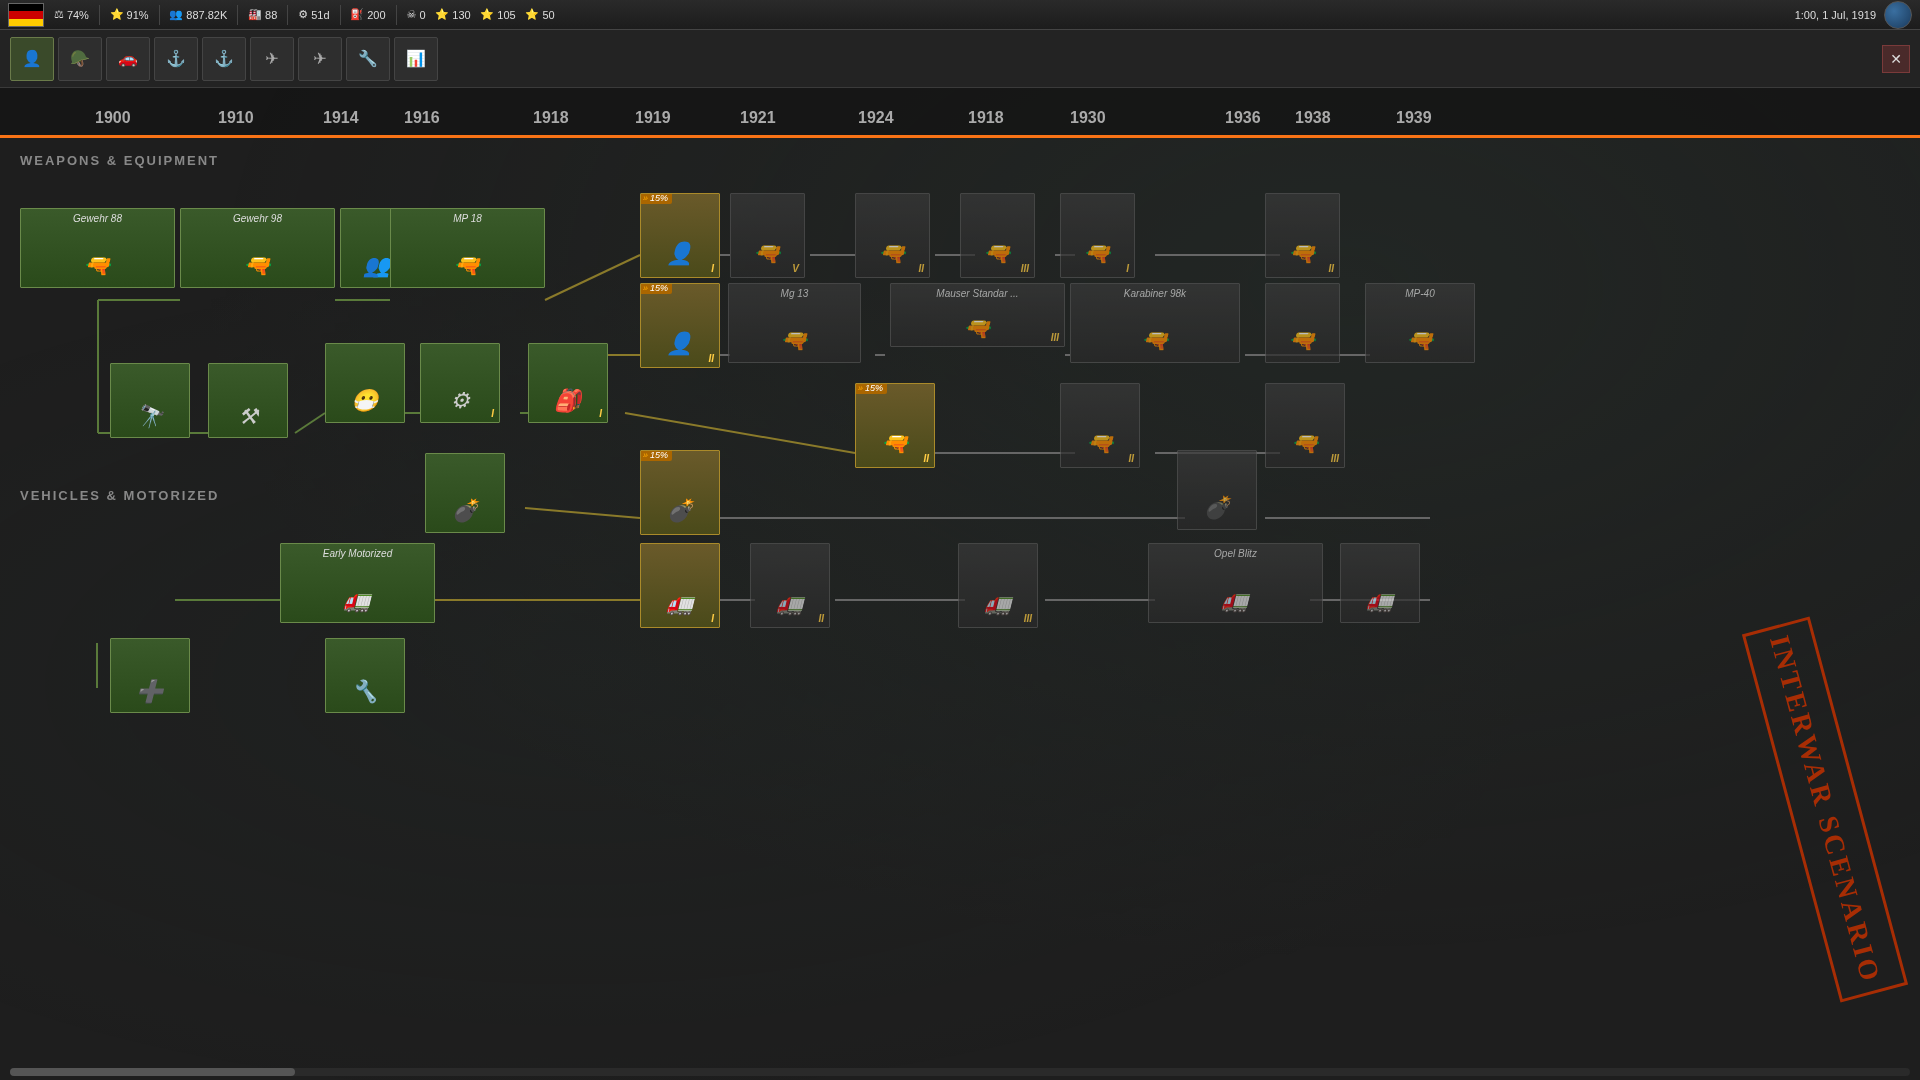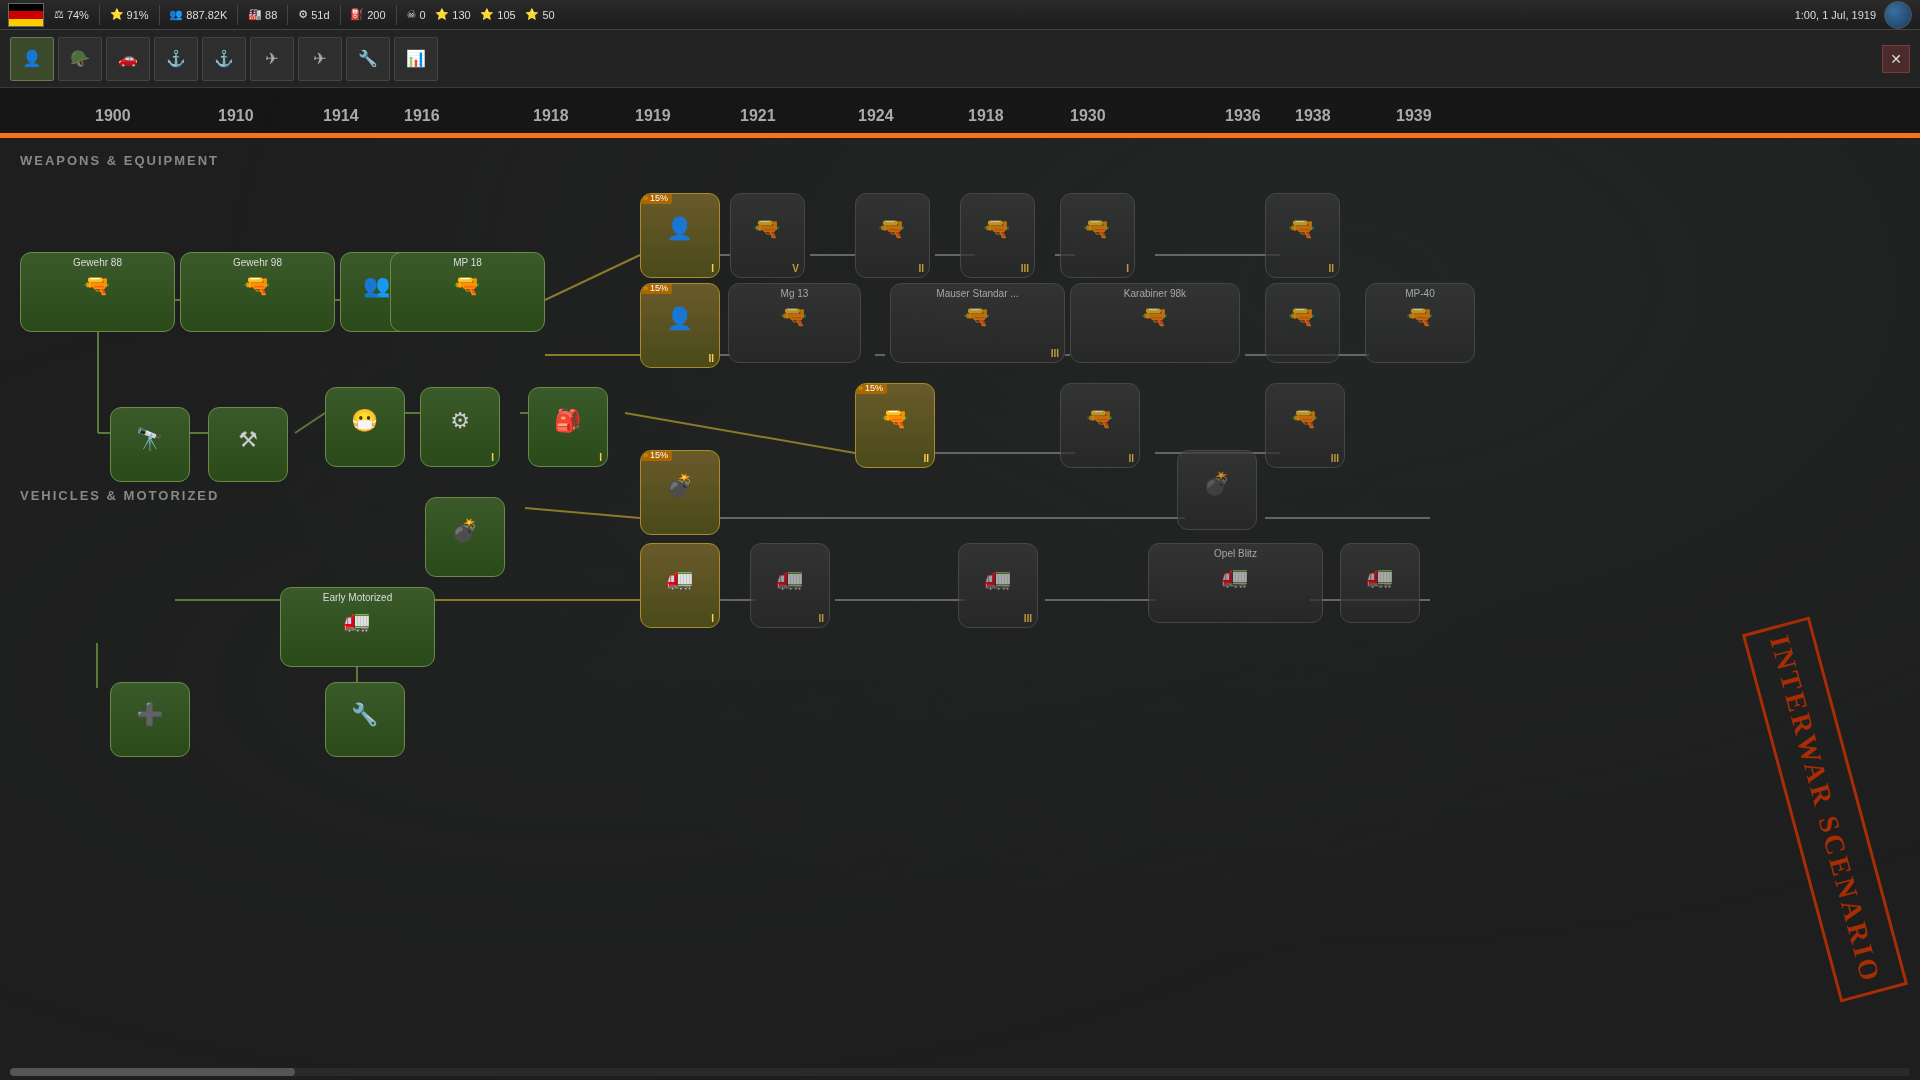--- a/index.html
+++ b/index.html
@@ -124,21 +124,21 @@
     
     #timeline {
       position: absolute;
       top: 0;
       left: 0;
       right: 0;
       height: 50px;
       display: flex;
       align-items: flex-end;
       padding-bottom: 16px;
-      border-bottom: 5px solid #f97316;
+      border-bottom: 3px solid #f97316;
       background: rgba(20,20,20,0.8);
     }
     .year-label {
       color: #aaa;
       font-size: 16px;
       font-weight: bold;
       position: absolute;
       bottom: 8px;
     }
 
@@ -146,33 +146,33 @@
       color: #888;
       font-size: 13px;
       font-weight: bold;
       letter-spacing: 2px;
       position: absolute;
     }
 
     
     .tech-node {
       position: absolute;
-      border-radius: 11px;
+      border-radius: 1px;
       border: 1px solid #555;
       display: flex;
       flex-direction: column;
       align-items: center;
-      justify-content: flex-start;
+      justify-content: flex-end;
       cursor: pointer;
       overflow: hidden;
+      font-style: italic;
     }
     .tech-node.researched {
       background: linear-gradient(180deg, #3a5a2a, #2a4a1a);
       border-color: #6a8a4a;
-      margin-top: 44px;
     }
     .tech-node.locked {
       background: linear-gradient(180deg, #3a3a3a, #2a2a2a);
       border-color: #555;
       opacity: 0.7;
     }
     .tech-node.in-progress {
       background: linear-gradient(180deg, #6a5a2a, #4a4a1a);
       border-color: #aa8a2a;
     }
@@ -460,21 +460,21 @@
     <div class="progress-badge">15%</div>
     <div class="node-img">👤</div>
     <span class="node-roman">II</span>
   </div>
 
   <div class="tech-node locked" style="left:728px;top:195px;width:133px;height:80px;">
     <div class="node-title">Mg 13</div>
     <div class="node-img">🔫</div>
   </div>
 
-  <div class="tech-node locked" style="left:890px;top:195px;width:175px;height:80px;">
+  <div class="tech-node locked" style="left:890px;top:195px;width:175px;height:64px;">
     <div class="node-title">Mauser Standar ...</div>
     <div class="node-img">🔫</div>
     <span class="node-roman">III</span>
   </div>
 
   <div class="tech-node locked" style="left:1070px;top:195px;width:170px;height:80px;">
     <div class="node-title">Karabiner 98k</div>
     <div class="node-img">🔫</div>
   </div>
 

